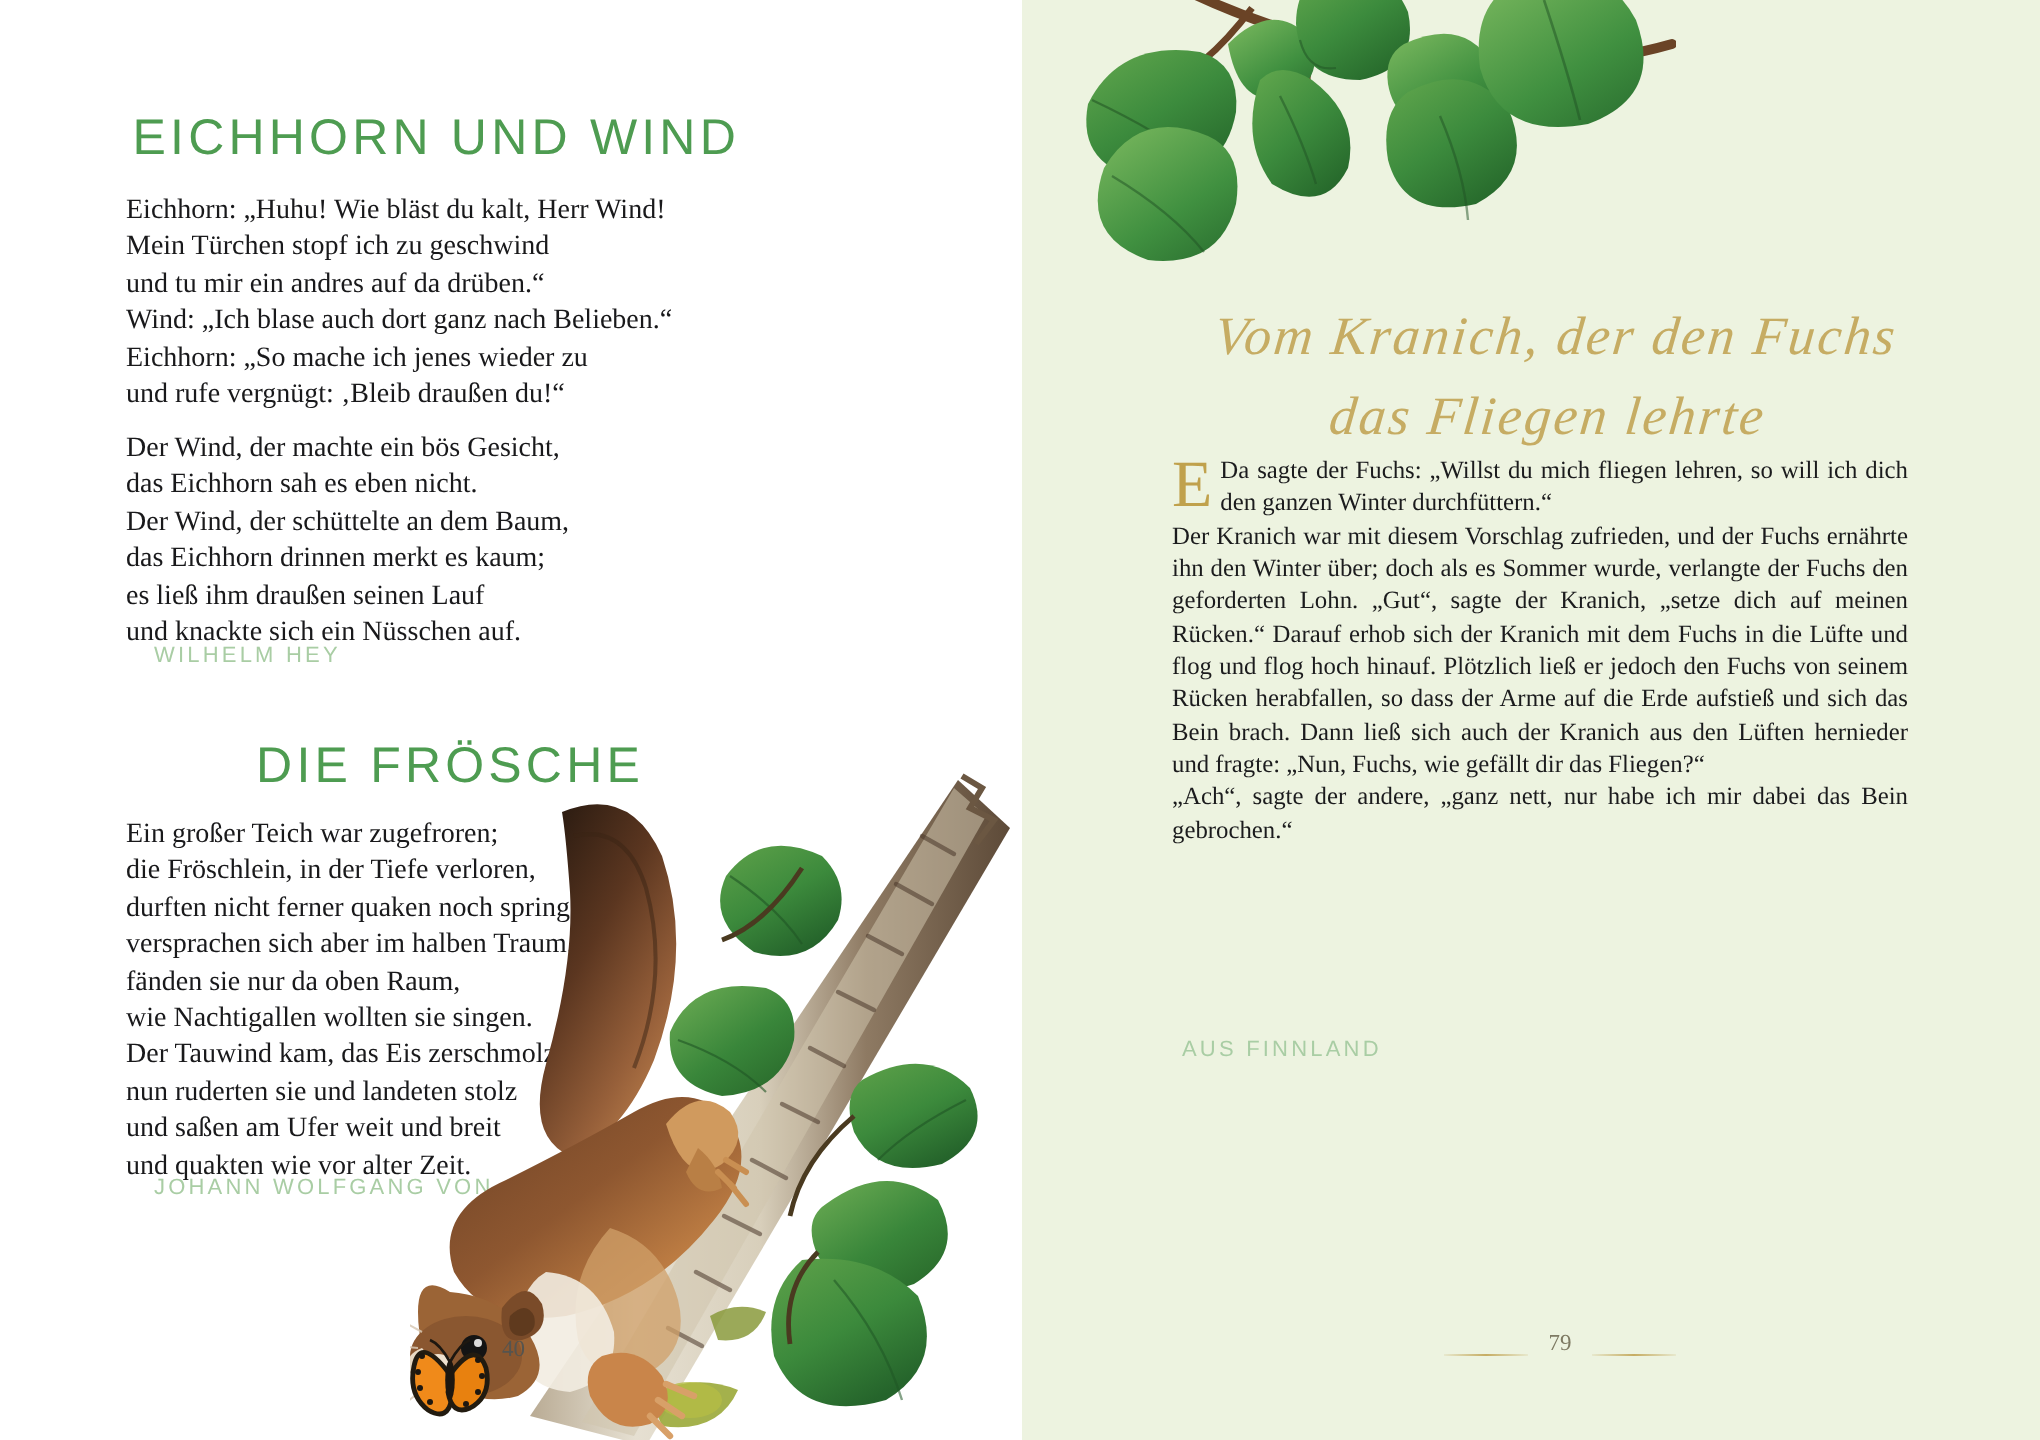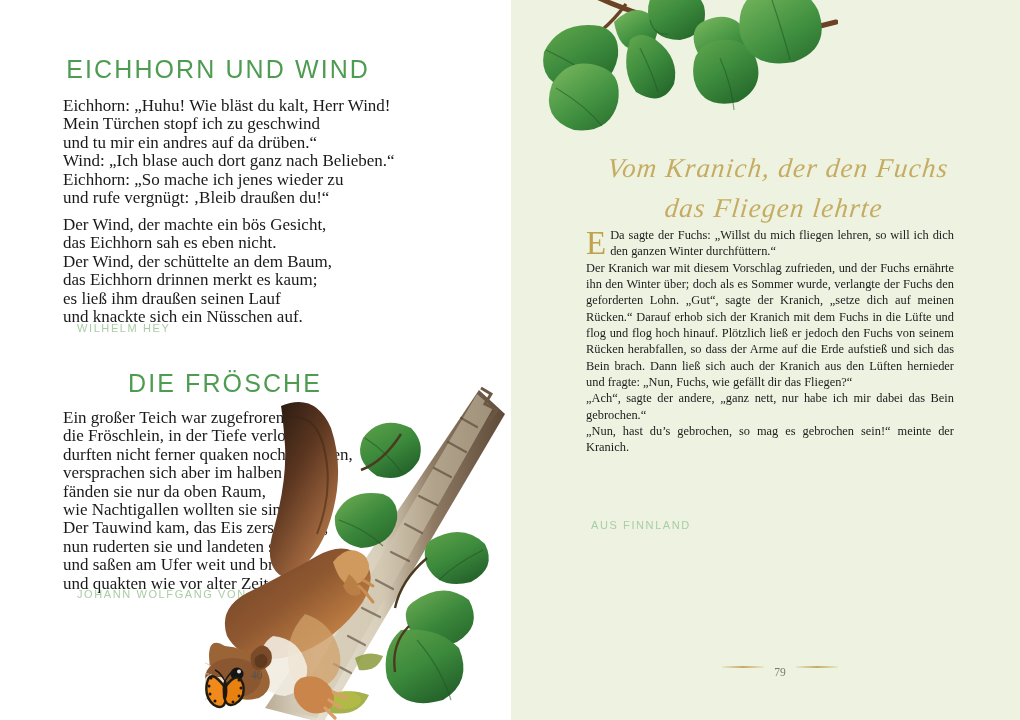--- a/index.html
+++ b/index.html
@@ -57,21 +57,21 @@
     position: absolute;
     left: 60px;
     top: 369px;
     width: 262px;
   }
 
   
   .poem-body {
     position: absolute;
     font-family: "Liberation Serif", serif;
-    font-size: 17px;
+    font-size: 14px;
     line-height: 18.4px;
     color: #19191b;
     white-space: pre-line;
   }
   .poem-eichhorn-1 { left: 63px; top: 97px; }
   .poem-eichhorn-2 { left: 63px; top: 216px; }
   .poem-froesche   { left: 63px; top: 409px; }
 
   .attribution {
     position: absolute;
@@ -134,21 +134,21 @@
     left: 251px;
     top: 669px;
     color: #55544f;
   }
   .folio-right-wrap {
     position: absolute;
     left: 690px;
     top: 666px;
     width: 180px;
     display: flex;
-    align-items: flex-start;
+    align-items: flex-end;
     justify-content: center;
     gap: 10px;
   }
   .folio-rule {
     width: 42px;
     height: 1.5px;
     background: linear-gradient(90deg, rgba(198,172,99,0.15), #c6ac63, rgba(198,172,99,0.15));
   }
   .folio-right {
     font-family: "Liberation Serif", serif;
@@ -393,21 +393,20 @@
   </div>
 
   <div class="story-title">Vom Kranich, der den Fuchs
 das Fliegen lehrte</div>
 
   <div class="story-body">
     <span class="dropcap-letter">E</span>
     <p>Da sagte der Fuchs: „Willst du mich fliegen lehren, so will ich dich den ganzen Winter durchfüttern.“</p>
     <p>Der Kranich war mit diesem Vorschlag zufrieden, und der Fuchs ernährte ihn den Winter über; doch als es Sommer wurde, verlangte der Fuchs den geforderten Lohn. „Gut“, sagte der Kranich, „setze dich auf meinen Rücken.“ Darauf erhob sich der Kranich mit dem Fuchs in die Lüfte und flog und flog hoch hinauf. Plötzlich ließ er jedoch den Fuchs von seinem Rücken herabfallen, so dass der Arme auf die Erde aufstieß und sich das Bein brach. Dann ließ sich auch der Kranich aus den Lüften hernieder und fragte: „Nun, Fuchs, wie gefällt dir das Fliegen?“</p>
     <p>„Ach“, sagte der andere, „ganz nett, nur habe ich mir dabei das Bein gebrochen.“</p>
-    <p>„Nun, hast du’s gebrochen, so mag es gebrochen sein!“ meinte der Kranich.</p>
   </div>
 
   <div class="attribution attr-finnland">AUS FINNLAND</div>
 
   <div class="folio-right-wrap">
     <span class="folio-rule"></span>
     <span class="folio-right">79</span>
     <span class="folio-rule"></span>
   </div>
 

